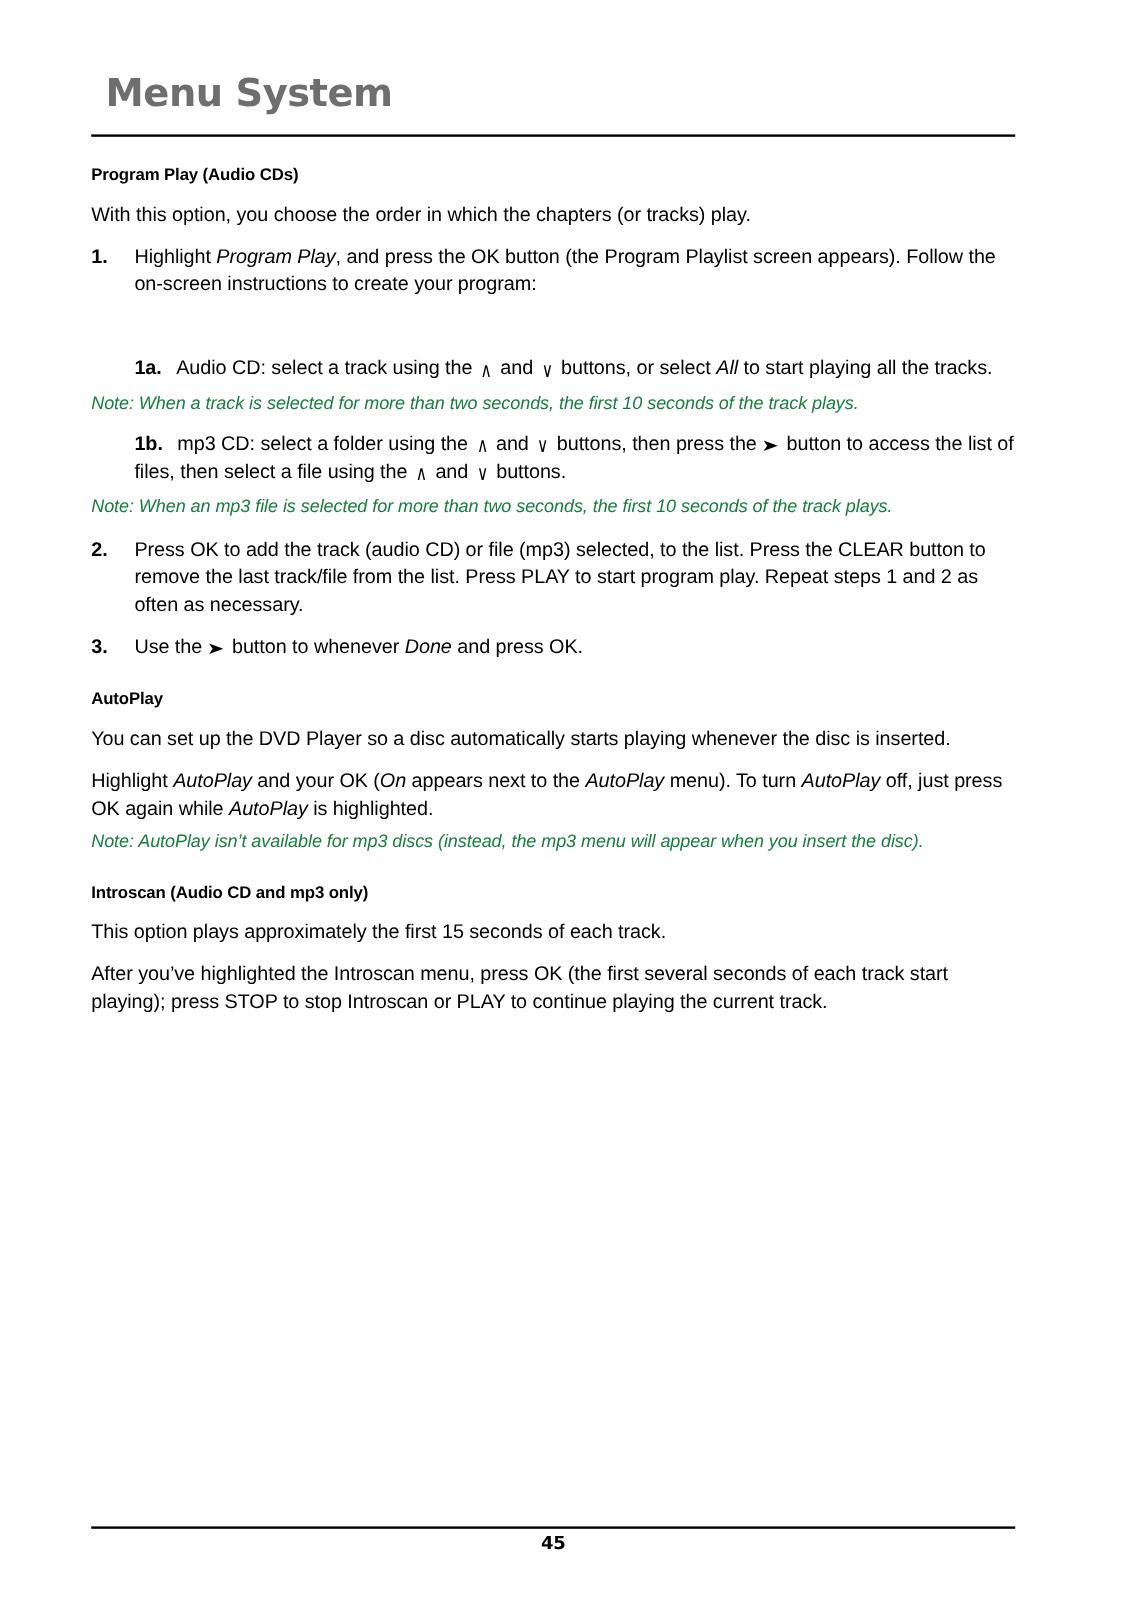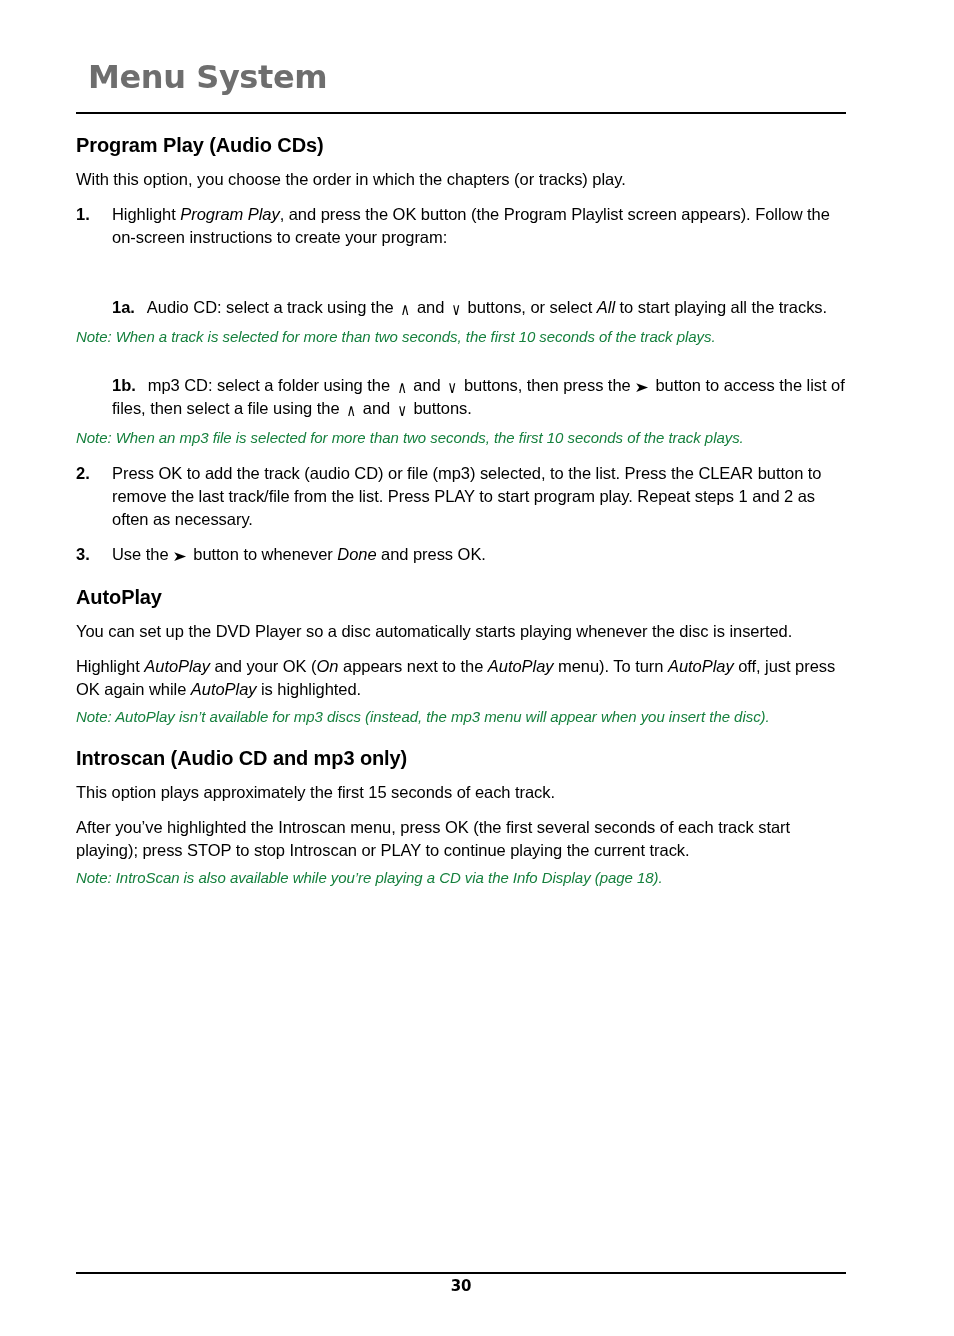--- a/index.html
+++ b/index.html
@@ -47,21 +47,21 @@
     width: 770px;
     height: 2px;
     background: #000000;
     margin: 2px 0 0 0;
   }
 
   
   h2.section-heading {
     font-family: "Liberation Sans", sans-serif;
     font-weight: bold;
-    font-size: 20px;
+    font-size: 14px;
     line-height: 22px;
     letter-spacing: -0.1px;
     margin: 0;
     padding: 0;
     color: #000;
   }
 
   
   p.body {
     font-size: 16.5px;
@@ -199,21 +199,21 @@
       </div>
     </div>
 
     <div class="sp-8"></div>
 
     <p class="note">Note: When a track is selected for more than two seconds, the first 10 seconds of the track plays.</p>
 
     <div class="sp-12"></div>
 
     <div class="num-item" style="padding-left:36px;">
-      <div class="sub-item" style="text-indent:0;padding-left:0;margin-top:15px;">
+      <div class="sub-item" style="text-indent:0;padding-left:0;">
         <span class="marker">1b.</span><span class="gap"></span><span>mp3 CD: select a folder using the </span><span class="arrow">∧</span><span> and </span><span class="arrow">∨</span><span> buttons, then press the </span><span class="arrow-right">➤</span><span> button to access the list of files, then select a file using the </span><span class="arrow">∧</span><span> and </span><span class="arrow">∨</span><span> buttons.</span>
       </div>
     </div>
 
     <div class="sp-8"></div>
 
     <p class="note">Note: When an mp3 file is selected for more than two seconds, the first 10 seconds of the track plays.</p>
 
     <div class="sp-14"></div>
 
@@ -250,22 +250,21 @@
     <div class="sp-12"></div>
 
     <p class="body">This option plays approximately the first 15 seconds of each track.</p>
 
     <div class="sp-12"></div>
 
     <p class="body">After you’ve highlighted the Introscan menu, press OK (the first several seconds of each track start playing); press STOP to stop Introscan or PLAY to continue playing the current track.</p>
 
     <div class="sp-6"></div>
 
-    <p class="note">Note: IntroScan is also available while you’re playing a CD via the Info Display (page 18).</p>
 
   </div>
 
   <div class="footer">
     <div class="footer-rule"></div>
-    <div class="page-number">30</div>
+    <div class="page-number">45</div>
   </div>
 
 </div>
 
 </body></html>

